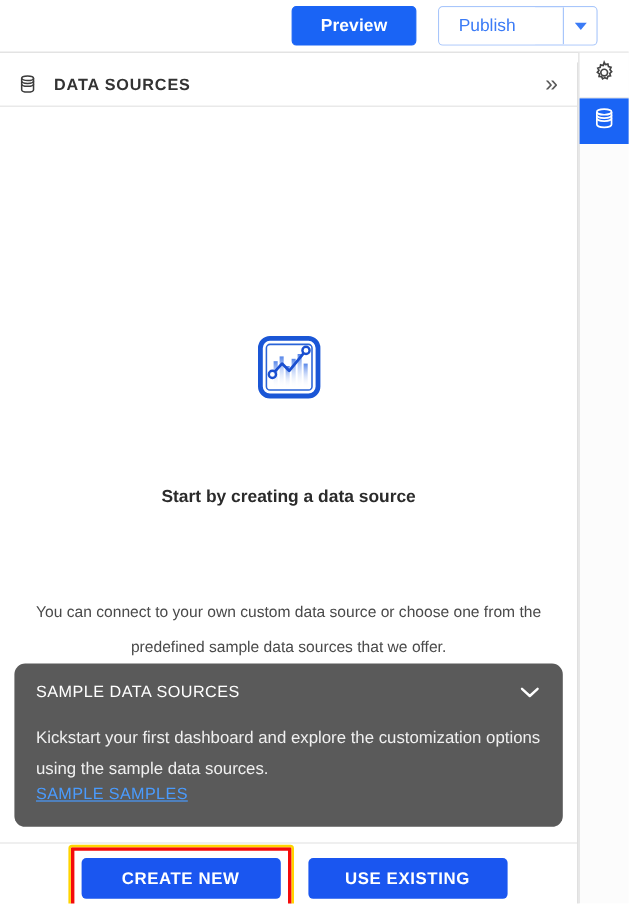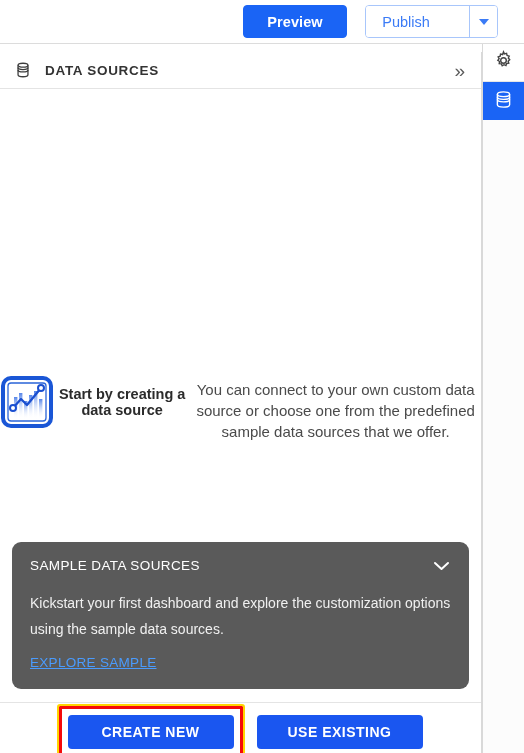--- a/index.html
+++ b/index.html
@@ -149,42 +149,42 @@
     font-size: 19px;
     line-height: 1;
     cursor: pointer;
     padding: 0 2px;
   }
 
   
   .empty-wrap {
     flex: 1;
     display: flex;
-    flex-direction: row;
-    align-items: center;
-    justify-content: flex-start;
+    flex-direction: column;
+    align-items: center;
+    justify-content: space-between;
     padding-top: 190px;
   }
   .empty-illustration {
     width: 54px;
     height: 54px;
     margin-bottom: 17px;
   }
   .empty-title {
     font-size: 14.5px;
     font-weight: bold;
     color: #2b2b2b;
     margin-bottom: 17px;
     text-align: center;
   }
   .empty-desc {
-    font-size: 15px;
+    font-size: 13px;
     color: #4a4a4a;
     text-align: center;
-    line-height: 21px;
+    line-height: 29px;
     width: 452px;
   }
 
   
   .sample-card {
     margin: 0 12px 13px 12px;
     background: #5a5a5a;
     border-radius: 9px;
     padding: 16px 18px 18px 18px;
     flex: none;
@@ -202,21 +202,20 @@
   }
   .sample-chevron {
     cursor: pointer;
     display: flex;
     align-items: center;
   }
   .sample-body {
     font-size: 14px;
     color: #f0f0f0;
     line-height: 26px;
-    margin-bottom: 11px;
   }
   .sample-link {
     display: inline-block;
     font-size: 13.5px;
     color: #4a9bfd;
     text-decoration: underline;
     letter-spacing: 0.3px;
     cursor: pointer;
   }
 
@@ -343,21 +342,21 @@
     <div class="sample-card">
       <div class="sample-head">
         <span class="sample-head-title">SAMPLE DATA SOURCES</span>
         <span class="sample-chevron">
           <svg width="19" height="12" viewBox="0 0 19 12" fill="none" stroke="#ffffff" stroke-width="2" stroke-linecap="round" stroke-linejoin="round">
             <polyline points="3,3 9.5,9 16,3"></polyline>
           </svg>
         </span>
       </div>
       <div class="sample-body">Kickstart your first dashboard and explore the customization options using the sample data sources.</div>
-      <span class="sample-link">EXPLORE SAMPLE</span>
+      <span class="sample-link">SAMPLE SAMPLES</span>
     </div>
 
     <div class="footer">
       <div class="annot">
         <div class="btn-action">
           <span>CREATE NEW</span>
         </div>
       </div>
       <div class="btn-action">
         <span>USE EXISTING</span>

